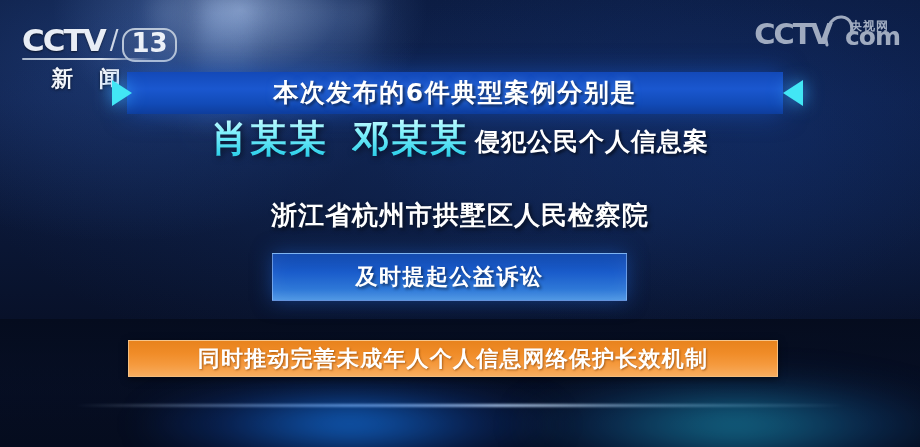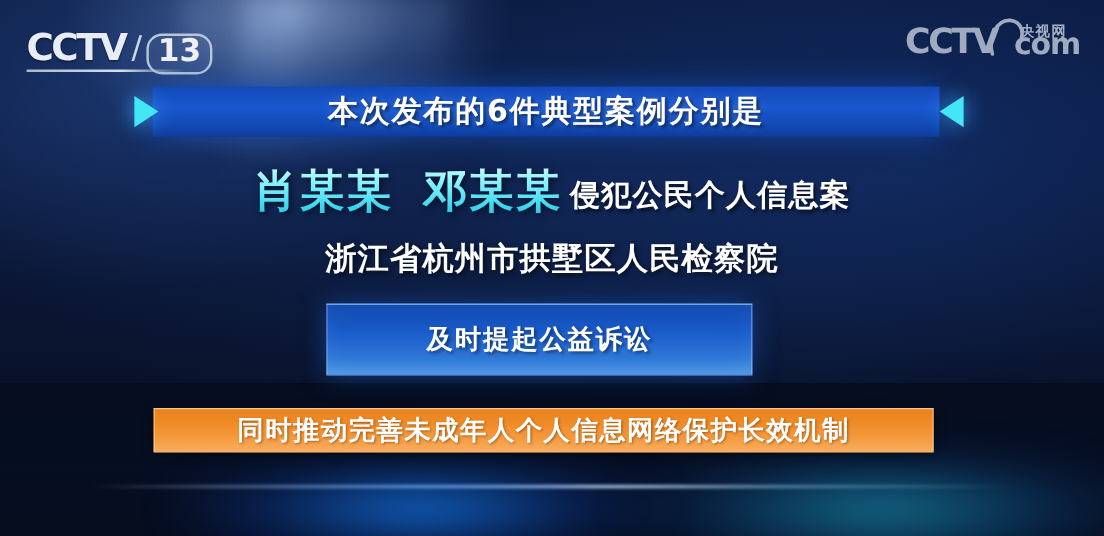--- a/index.html
+++ b/index.html
@@ -148,21 +148,21 @@
   }
   .tri.right {
     left:783px; top:80px;
     border-top:13px solid transparent;
     border-bottom:13px solid transparent;
     border-right:20px solid #42e6f5;
   }
 
   
   .caseline {
-    position:absolute; left:0; right:0; top:135px;
+    position:absolute; left:0; right:0; top:114px;
     display:flex; align-items:baseline; justify-content:center;
     gap:0px;
   }
   .caseline .names {
     font-size:37px; font-weight:700;
     background:linear-gradient(180deg,#d8fbff 0%, #7ff0fb 38%, #36d4ec 78%, #1fb6d8 100%);
     -webkit-background-clip:text; background-clip:text;
     color:transparent; -webkit-text-fill-color:transparent;
     letter-spacing:2px;
     filter:drop-shadow(2px 2px 3px rgba(0,0,0,.55));
@@ -180,21 +180,21 @@
     position:absolute; left:0; right:0; top:198px;
     text-align:center;
     font-size:26px; font-weight:700; color:#ffffff;
     letter-spacing:1px;
     text-shadow:2px 2px 4px rgba(0,0,0,.65);
   }
 
   
   .bluebox {
     position:absolute; left:272px; top:253px;
-    width:355px; height:60px;
+    width:355px; height:48px;
     background:linear-gradient(180deg,#0f47ae 0%, #1a5ccb 40%, #2f79d8 78%, #4d96e4 100%);
     border:1px solid rgba(170,205,255,0.55);
     box-shadow:0 0 20px rgba(30,95,205,0.5), inset 0 0 20px rgba(255,255,255,0.06);
     display:flex; flex-direction:column; align-items:center; justify-content:center;
     gap:1px;
   }
   .bluebox .l1 {
     font-size:22px; font-weight:700; color:#ffffff; letter-spacing:1.5px;
     text-shadow:2px 2px 3px rgba(0,0,0,.45);
   }
@@ -237,20 +237,21 @@
     <div class="glowR"></div>
   </div>
 
   <div class="cctv13">
     <div class="row1">
       <span class="word">CCTV</span>
       <span class="slash">/</span>
       <span class="thirteen">13</span>
     </div>
     <div class="underline"></div>
+    <div class="news">新 闻</div>
   </div>
 
   <div class="watermark">
     <div class="cn">央视网</div>
     <div class="main">
       <span>CCTV</span>
       <span class="arc">
         <svg width="34" height="40" viewBox="0 0 34 40">
           <path d="M6 34 C2 20, 10 5, 21 6 C30 7, 33 16, 29 24" fill="none" stroke="#c9d2e0" stroke-width="3" stroke-linecap="round"></path>
         </svg>

